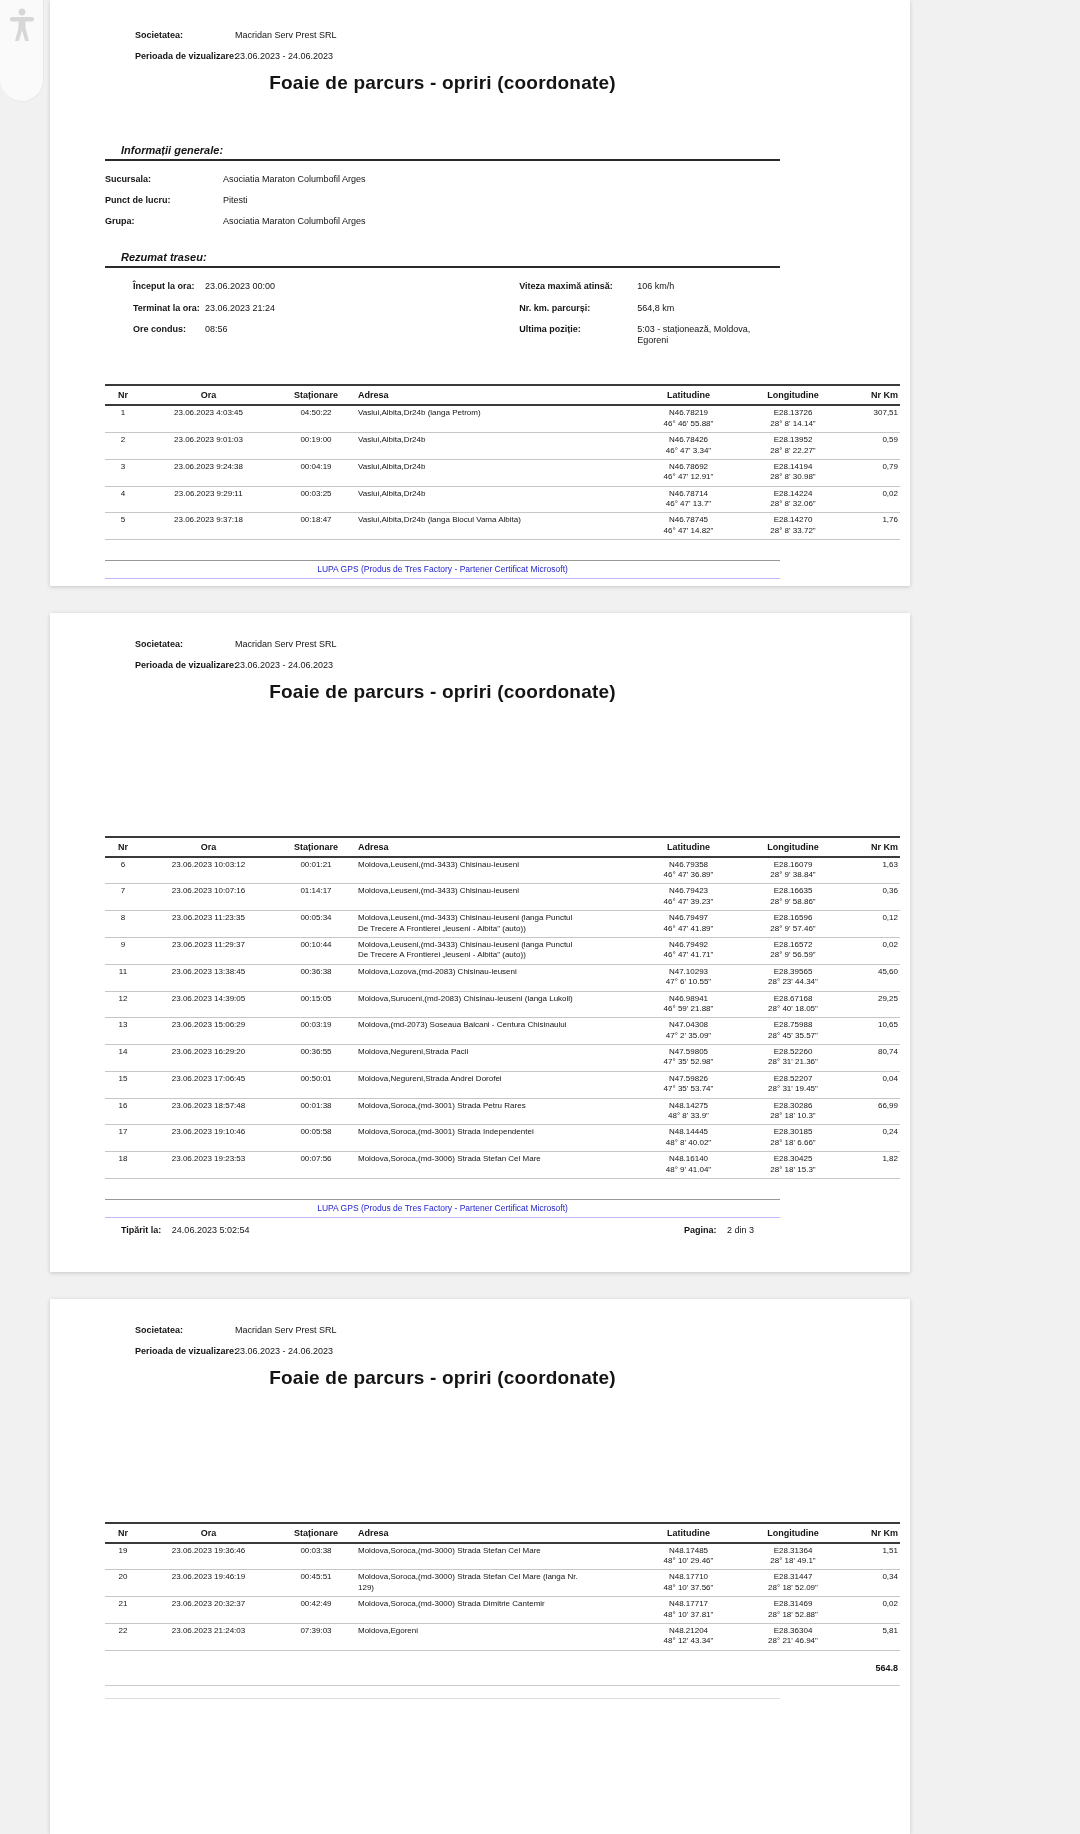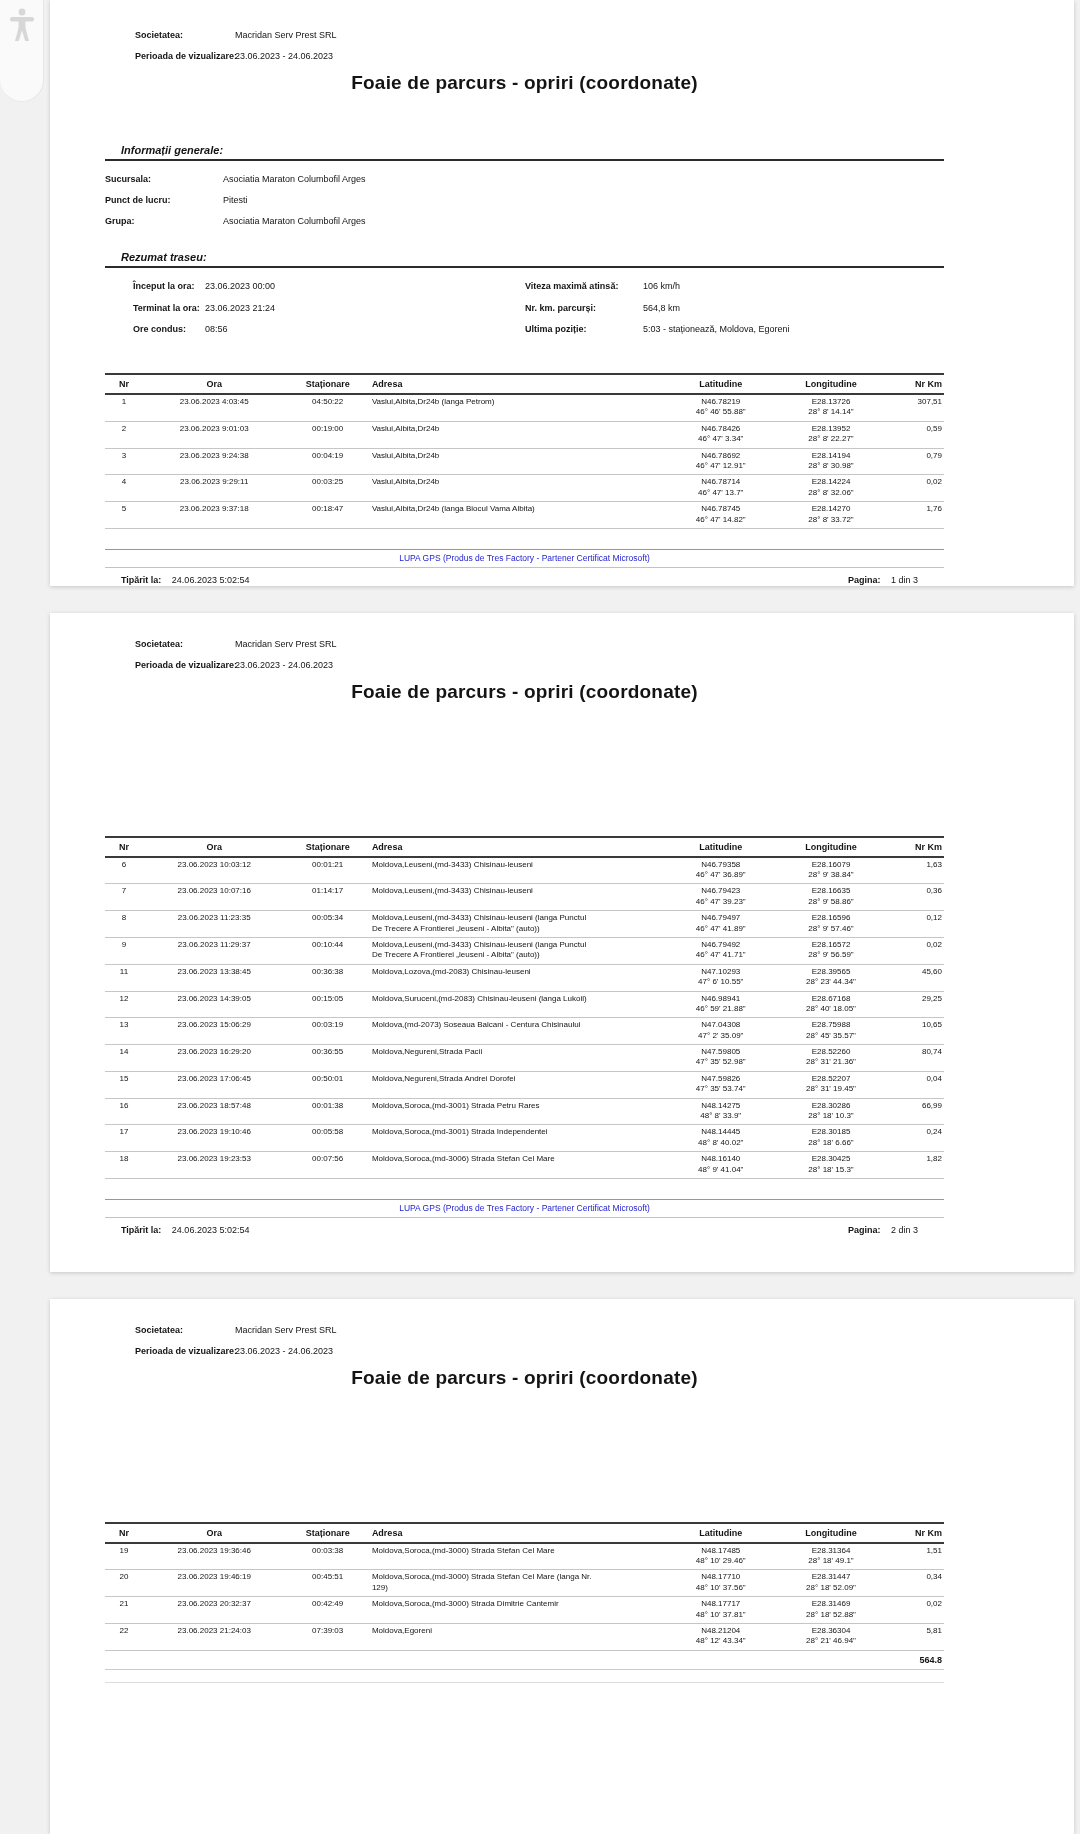--- a/index.html
+++ b/index.html
@@ -13,21 +13,21 @@
   }
   
   .a11y-tab {
     position:absolute; top:0; left:0; width:44px; height:102px;
     background:#fafafa; border:1px solid #e7e7e7; border-top:none; border-left:none;
     border-radius:0 0 26px 26px; z-index:5;
   }
   .a11y-tab svg { display:block; margin:7px auto 0; }
 
   .page {
-    position:absolute; left:50px; width:1024px; background:#ffffff;
+    position:absolute; left:50px; width:860px; background:#ffffff;
     box-shadow:0 1px 4px rgba(0,0,0,0.18);
     overflow:hidden;
   }
   #page1 { top:0;     height:586px; }
   #page2 { top:613px; height:659px; }
   #page3 { top:1299px; height:535px; }
 
   .content { padding:0 130px 0 55px; } 
 
   .hblock { padding-top:30px; }
@@ -62,21 +62,21 @@
   thead th.h-adresa { text-align:left; }
   thead th.h-km { text-align:right; }
   tbody td {
     border-bottom:1px solid #c6c6c6;
     font-size:8px; line-height:1.3; padding:2px 2px 3px; vertical-align:top;
   }
   .c-nr, .c-ora, .c-stat, .c-lat, .c-lon { text-align:center; }
   .c-adresa { text-align:left; }
   .c-km { text-align:right; }
   .c-adresa, .c-lat, .c-lon { white-space:pre-line; }
-  tfoot td { font-size:9px; font-weight:bold; text-align:right; padding:4px 2px; border-bottom:1px solid #cccccc; }
+  tfoot td { font-size:9px; font-weight:bold; text-align:right; padding:12px 2px; border-bottom:1px solid #cccccc; }
   .end-rule { border-top:1px solid #dddddd; margin-top:12px; }
 
   .brand {
     margin-top:20px; padding:3px 0 4px; text-align:center;
     border-top:1px solid #979797; border-bottom:1px solid #c4b5fd;
     font-size:8.5px; color:#2424cd;
   }
   .pfoot { display:flex; justify-content:space-between; margin-top:7px; font-size:9px; }
   .pfoot .left { padding-left:16px; }
   .pfoot .right { margin-right:26px; }

